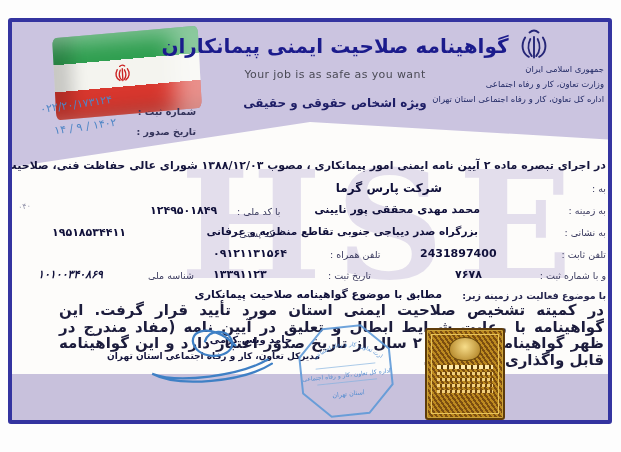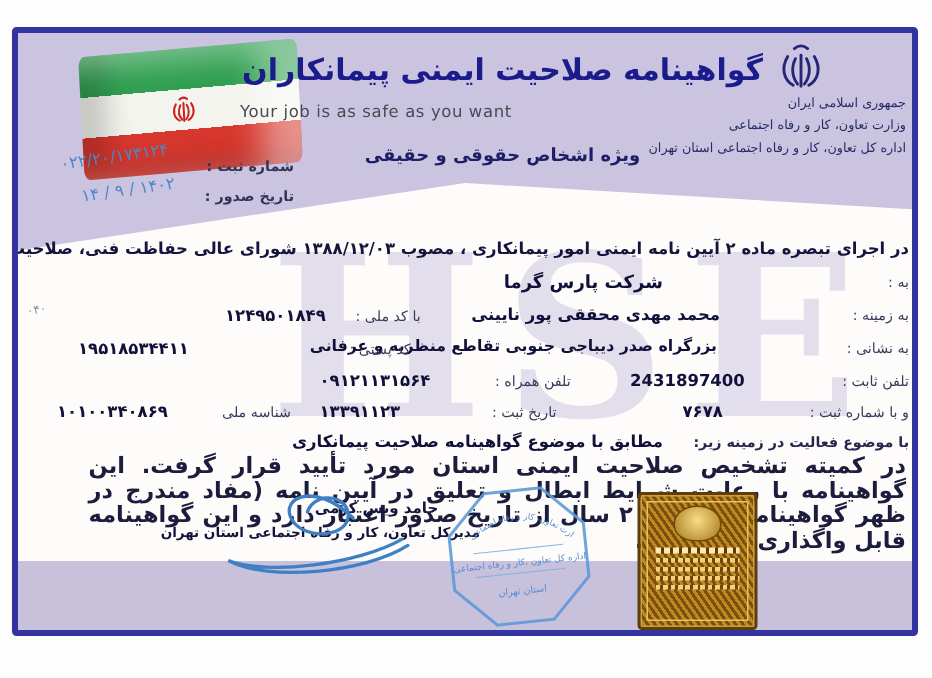--- a/index.html
+++ b/index.html
@@ -12,21 +12,21 @@
         clip-path:polygon(0 0,100% 0,100% 81%,50% 69%,0 100%);z-index:1;}
   .band-bottom{position:absolute;left:0;top:352px;width:596px;height:46px;background:#c8c1dc;z-index:1;}
   
   .flag{position:absolute;left:42px;top:10px;width:146px;height:82px;z-index:2;
         transform:rotate(-5deg) skewX(-2deg);border-radius:4px/7px;
         background:linear-gradient(180deg,#2e9e4f 0%,#2e9e4f 33%,#f4f4ef 33%,#f4f4ef 66%,#d8372e 66%,#d8372e 100%);
         box-shadow:inset -26px 6px 22px rgba(255,255,255,.45), inset 18px -8px 16px rgba(0,0,0,.18);}
   .flag svg{position:absolute;left:60px;top:31px;width:17px;height:20px;}
   .cert-title{position:absolute;left:148px;top:12px;width:350px;text-align:center;z-index:2;
         font-size:20px;font-weight:bold;color:#1b1b8c;direction:rtl;}
-  .cert-sub-en{position:absolute;left:148px;top:46px;width:350px;z-index:2;
+  .cert-sub-en{position:absolute;left:148px;top:46px;width:350px;text-align:center;z-index:2;
         font-size:11px;color:#4a4a55;letter-spacing:.4px;}
   .cert-audience{position:absolute;left:148px;top:74px;width:350px;text-align:center;z-index:2;
         font-size:12px;font-weight:bold;color:#1e1e66;direction:rtl;}
   .emblem{position:absolute;left:507px;top:6px;width:30px;height:34px;z-index:2;}
   .ministry{position:absolute;right:4px;text-align:left;direction:rtl;z-index:2;
         font-size:8.5px;color:#232b66;white-space:nowrap;}
   .m1{top:42px;} .m2{top:57px;} .m3{top:72px;}
   .reg-lbl{position:absolute;direction:rtl;font-size:9.5px;font-weight:bold;color:#33335a;z-index:2;white-space:nowrap;}
   .hand{position:absolute;direction:rtl;font-size:11px;color:#4f86c6;z-index:2;letter-spacing:1.5px;
         transform:rotate(-8deg);white-space:nowrap;}
@@ -125,21 +125,21 @@
     <div class="lbl" style="right:2px;top:227px;">تلفن ثابت :</div>
     <div class="val" style="left:408px;top:225px;">2431897400</div>
     <div class="lbl" style="left:318px;top:227px;">تلفن همراه :</div>
     <div class="val" style="left:201px;top:225px;">۰۹۱۲۱۱۳۱۵۶۴</div>
 
     <div class="lbl" style="right:2px;top:248px;">و با شماره ثبت :</div>
     <div class="val" style="left:443px;top:246px;">۷۶۷۸</div>
     <div class="lbl" style="left:316px;top:248px;">تاریخ ثبت :</div>
     <div class="val" style="left:201px;top:246px;">۱۳۳۹۱۱۲۳</div>
     <div class="lbl" style="left:136px;top:248px;">شناسه ملی</div>
-    <div class="val" style="left:26px;top:246px;">۱۰۱۰۰۳۴۰۸۶۹</div>
+    <div class="val" style="left:26px;top:246px;font-style:italic;">۱۰۱۰۰۳۴۰۸۶۹</div>
 
     <div class="lbl" style="right:2px;top:268px;font-weight:bold;color:#26264e;">با موضوع فعالیت در زمینه زیر:</div>
     <div class="val center activity-val" style="left:186px;top:266px;width:244px;">مطابق با موضوع گواهینامه صلاحیت پیمانکاری</div>
 
     <div class="terms">در کمیته تشخیص صلاحیت ایمنی استان مورد تأیید قرار گرفت. این گواهینامه با رعایت شرایط ابطال و تعلیق در آیین نامه (مفاد مندرج در ظهر گواهینامه) به مدت ۲ سال از تاریخ صدور اعتبار دارد و این گواهینامه قابل واگذاری نمی باشد.</div>
 
     <div class="sig-name">حامد ویس کرمی</div>
     <div class="sig-title">مدیرکل تعاون، کار و رفاه اجتماعی استان تهران</div>
     <svg class="sig-scribble" viewBox="0 0 140 75">
       <g fill="none" stroke="#3f80c5" stroke-width="2.2" stroke-linecap="round">

